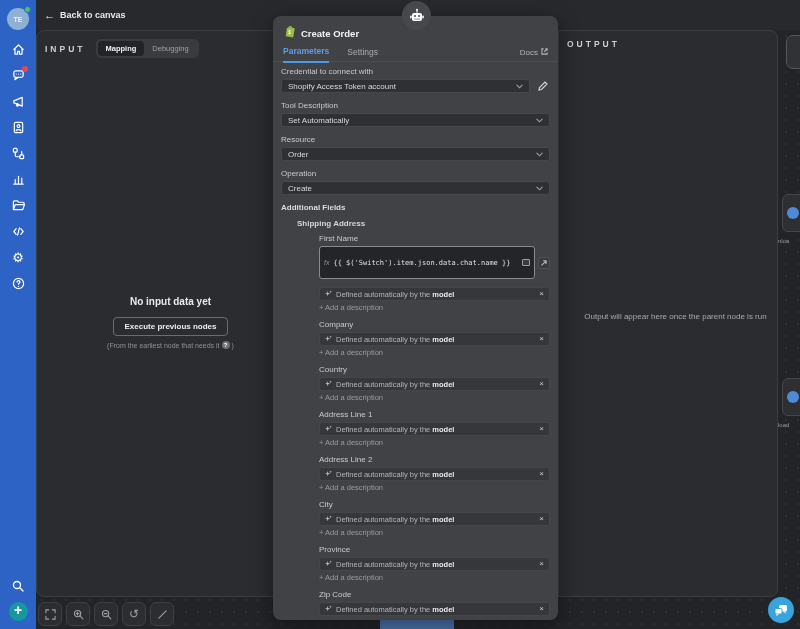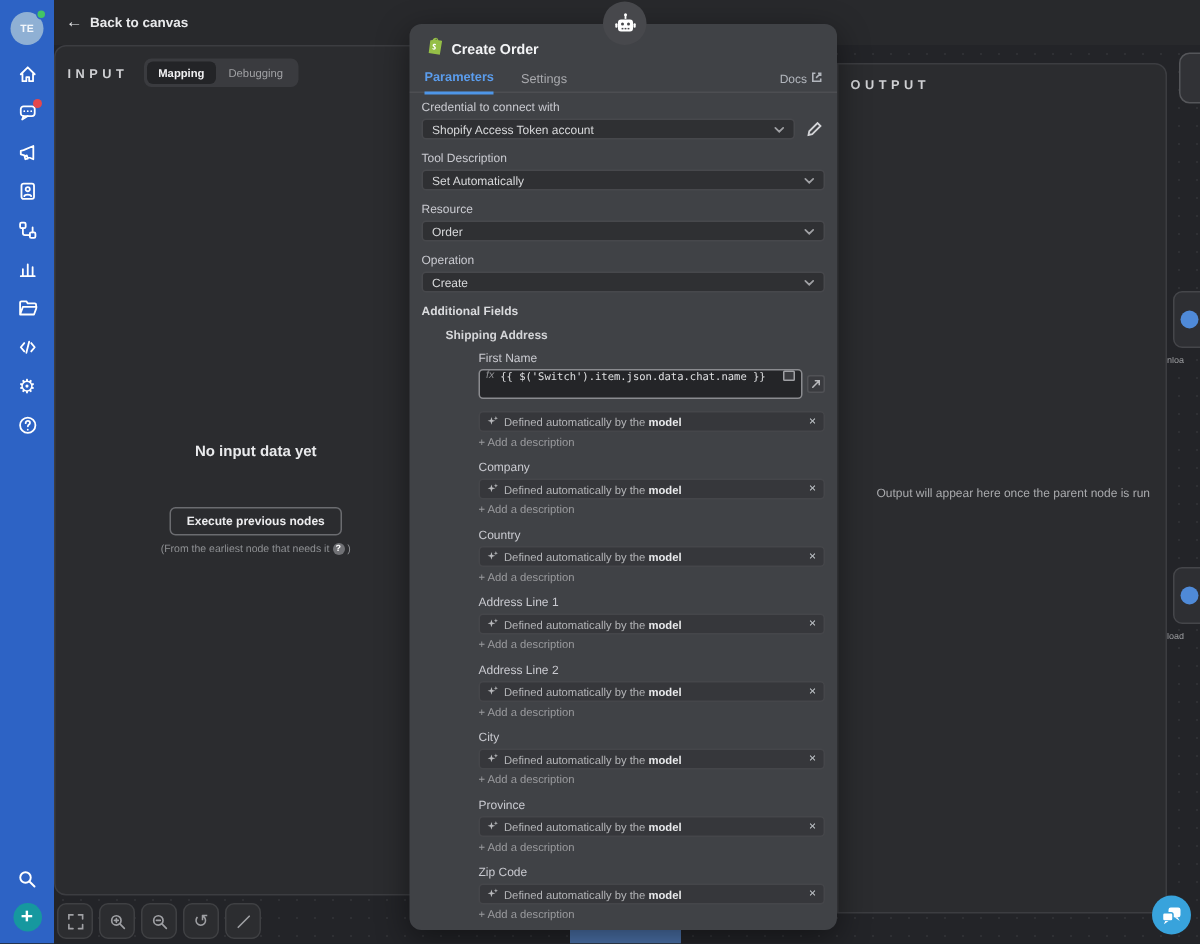--- a/index.html
+++ b/index.html
@@ -64,30 +64,30 @@
   .node-frag { position:absolute; right:-10px; width:28px; height:38px; background:#2e2f33;
                border:1px solid #45464a; border-radius:6px; display:flex; align-items:center;
                cursor:pointer; }
   .node-frag .globe { margin-left:4px; width:12px; height:12px; border-radius:50%; background:#4f8ad8; }
   .node-label { position:absolute; right:0; width:22px; font-size:6px; color:#9a9b9e; overflow:hidden;
                 white-space:nowrap; }
 
   
   .panel { position:absolute; top:0; height:567px; background:#2b2c2f; border:1px solid #3c3d41; }
   .input-panel { left:0; width:269px; border-radius:8px 0 0 8px; }
-  .output-panel { left:522px; width:220px; border-radius:0 8px 8px 0;margin-top:12px; }
+  .output-panel { left:522px; width:220px; border-radius:0 8px 8px 0; }
   .panel-head { display:flex; align-items:center; gap:10px; padding:8px 8px 0 8px; }
   .panel-title { font-size:8.5px; font-weight:bold; letter-spacing:3px; color:#cfd0d3; }
   .seg-control { display:flex; background:#3a3b3f; border-radius:5px; padding:2px; }
   .seg { font-size:7.5px; padding:3px 8px; border-radius:4px; color:#a0a1a4; cursor:pointer; }
   .seg.active { background:#232427; color:#f0f0f2; font-weight:bold; }
 
   .panel-empty { position:absolute; left:0; right:0; top:265px; text-align:center; }
   .empty-title { font-size:10px; font-weight:bold; color:#e9eaec; }
-  .exec-btn { margin-top:31px; display:inline-block; padding:4px 10px; font-size:8px; font-weight:bold;
+  .exec-btn { margin-top:10px; display:inline-block; padding:4px 10px; font-size:8px; font-weight:bold;
               color:#ececee; background:transparent; border:1px solid #6b6c70; border-radius:4px;
               cursor:pointer; }
   .panel-hint { margin-top:5px; font-size:7px; color:#8f9194; display:flex; align-items:center;
                 justify-content:center; gap:2px; }
   .hint-q { display:inline-flex; width:8px; height:8px; border-radius:50%; background:#707175;
             color:#fff; font-size:6px; font-weight:bold; align-items:center; justify-content:center;
             cursor:pointer; }
   .output-msg { position:absolute; left:20px; right:5px; top:280px; text-align:center; font-size:8px;
                 color:#a9aaad; line-height:11px; }
 
@@ -117,22 +117,22 @@
   .icon-btn { width:14px; height:14px; display:flex; align-items:center; justify-content:center;
               cursor:pointer; }
   .icon-btn svg { stroke:#d2d3d6; fill:none; stroke-width:1.2; stroke-linecap:round; }
 
   .section-label { font-size:8px; color:#dadbde; line-height:9px; margin:4px 0 7px 0; font-weight:bold; }
   .subsection { padding-left:16px; }
   .sub-label { font-size:8px; color:#d4d5d8; line-height:9px; margin-bottom:6px; font-weight:bold; }
   .fields-indent { padding-left:22px; }
 
   .expr-row { display:flex; align-items:center; gap:3px; margin-bottom:8px; }
-  .expr-input { flex:1; height:20px; background:#242528; border:1px solid #8a8b8f; border-radius:3px;
-                display:flex; padding:0 4px; cursor:text; }
+  .expr-input { flex:1; height:33px; background:#242528; border:1px solid #8a8b8f; border-radius:3px;
+                display:flex; align-items:center; padding:0 4px; cursor:text; }
   .fx { font-size:7px; font-style:italic; color:#8f9093; margin-right:4px; flex:none; }
   .expr-code { font-family:"DejaVu Sans Mono", monospace; font-size:7px; color:#e0e1e3; flex:1;
                white-space:nowrap; overflow:hidden; }
   .expr-drag { flex:none; width:8px; height:7px; border:1px solid #9fa0a4; border-radius:1px;
                background:#3a3b3f; }
   .expr-expand { flex:none; width:12px; height:12px; background:#3a3b3f; border:1px solid #515256;
                  border-radius:2px; display:flex; align-items:center; justify-content:center;
                  cursor:pointer; }
   .expr-expand svg { stroke:#b9babd; fill:none; stroke-width:1.2; stroke-linecap:round; }
 

